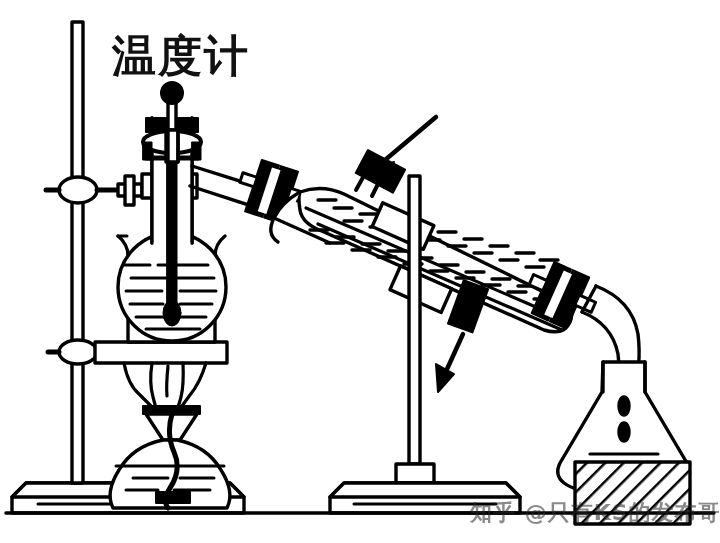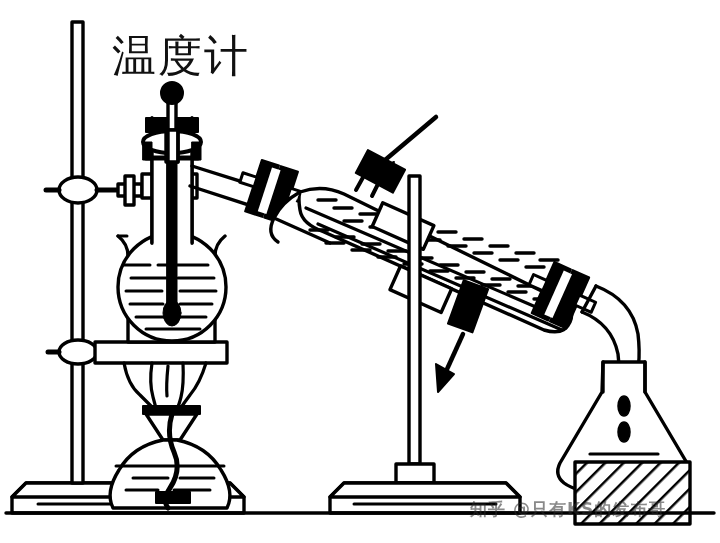--- a/index.html
+++ b/index.html
@@ -1,23 +1,23 @@
 <!DOCTYPE html>
 <html><head>
 <meta charset="utf-8">
 <style>
   html,body{margin:0;padding:0;background:#ffffff;}
   body{width:720px;height:543px;overflow:hidden;
        font-family:"DejaVu Sans","Liberation Sans",sans-serif;}
   #stage{position:relative;width:720px;height:543px;background:#ffffff;}
   svg#diagram{position:absolute;left:0;top:0;width:720px;height:543px;display:block;}
-  .lbl{position:absolute;color:#111111;font-weight:400;white-space:nowrap;
+  .lbl{position:absolute;color:#111111;font-weight:700;white-space:nowrap;
        font-family:"DejaVu Sans","Liberation Sans",sans-serif;}
   #label-thermometer{left:112px;top:34px;font-size:44px;letter-spacing:2px;line-height:1;}
-  #watermark{position:absolute;left:470px;top:498px;font-size:17px;
+  #watermark{position:absolute;left:470px;top:498px;font-size:22px;
              color:rgba(40,40,40,0.55);font-weight:600;letter-spacing:1px;
              white-space:nowrap;pointer-events:none;
              font-family:"DejaVu Sans","Liberation Sans",sans-serif;}
 </style>
 </head>
 <body>
 
 <div id="stage">
 
   <svg id="diagram" viewBox="0 0 720 543">

